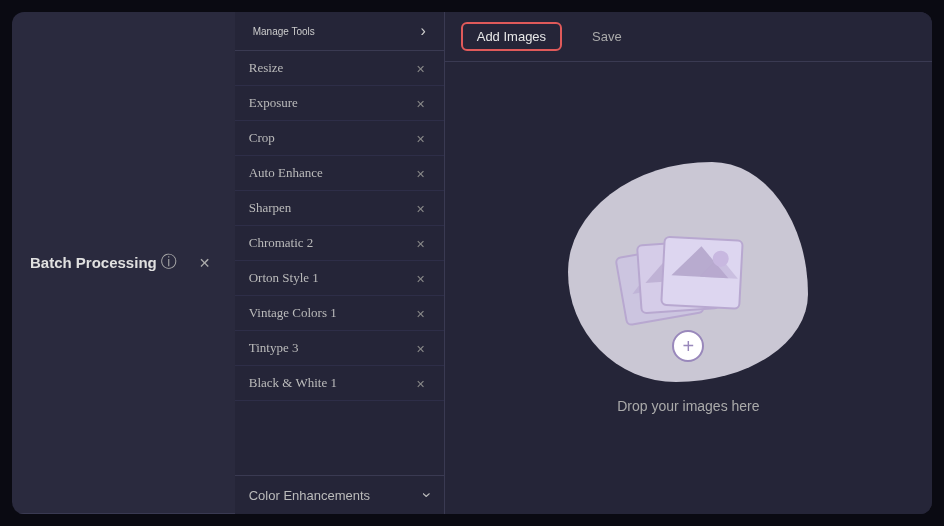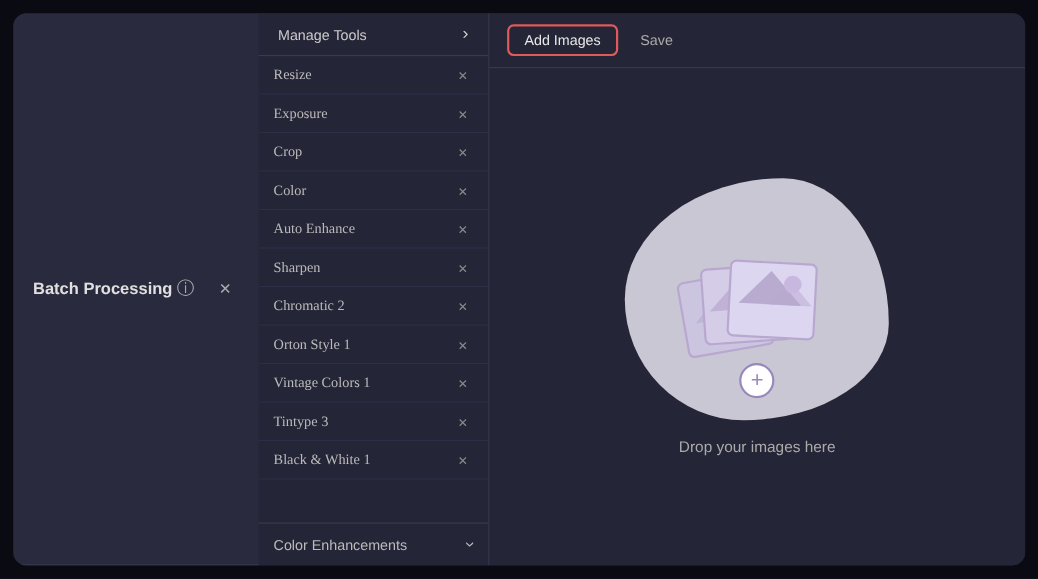--- a/index.html
+++ b/index.html
@@ -86,21 +86,21 @@
     }
 
     .manage-tools {
       display: flex;
       align-items: center;
       justify-content: space-between;
       padding: 10px 18px;
       border-bottom: 1px solid #3a3a52;
       cursor: pointer;
       color: #ccc;
-      font-size: 13px;
+      font-size: 10px;
       font-weight: 500;
     }
 
     .tools-list {
       flex: 1;
       overflow-y: auto;
       font-family: Liberation Serif, serif;
     }
 
     .tools-list::-webkit-scrollbar { width: 4px; }
@@ -146,21 +146,21 @@
     .main-content {
       flex: 1;
       display: flex;
       flex-direction: column;
       background: #252538;
     }
 
     .toolbar {
       display: flex;
       align-items: center;
-      gap: 10px;
+      gap: 20px;
       padding: 10px 16px;
       border-bottom: 1px solid #3a3a52;
       flex-shrink: 0;
     }
 
     .btn-add-images {
       background: transparent;
       border: 2px solid #e05a5a;
       color: #e8e8e8;
       border-radius: 6px;
@@ -326,26 +326,20 @@
               <span class="x-mark"></span>
             </button>
           </div>
           <div class="tool-item">
             <span>Crop</span>
             <button class="remove-btn">
               <span class="x-mark"></span>
             </button>
           </div>
           <div class="tool-item">
-            <span>Color</span>
-            <button class="remove-btn">
-              <span class="x-mark"></span>
-            </button>
-          </div>
-          <div class="tool-item">
             <span>Auto Enhance</span>
             <button class="remove-btn">
               <span class="x-mark"></span>
             </button>
           </div>
           <div class="tool-item">
             <span>Sharpen</span>
             <button class="remove-btn">
               <span class="x-mark"></span>
             </button>

